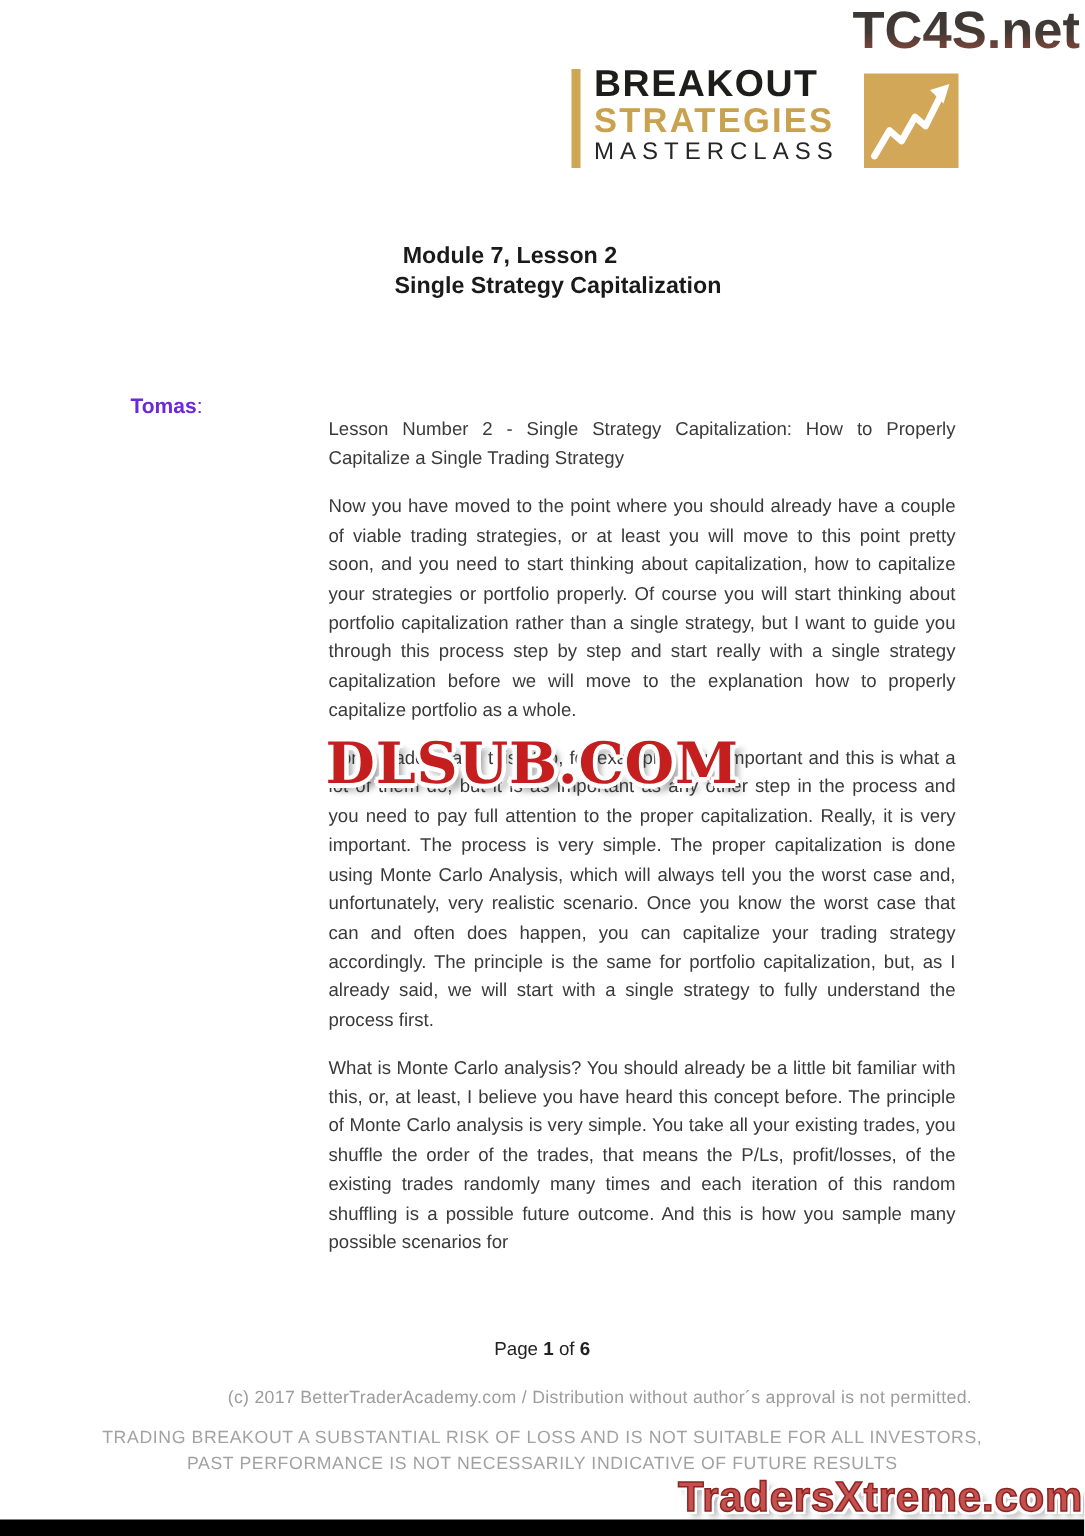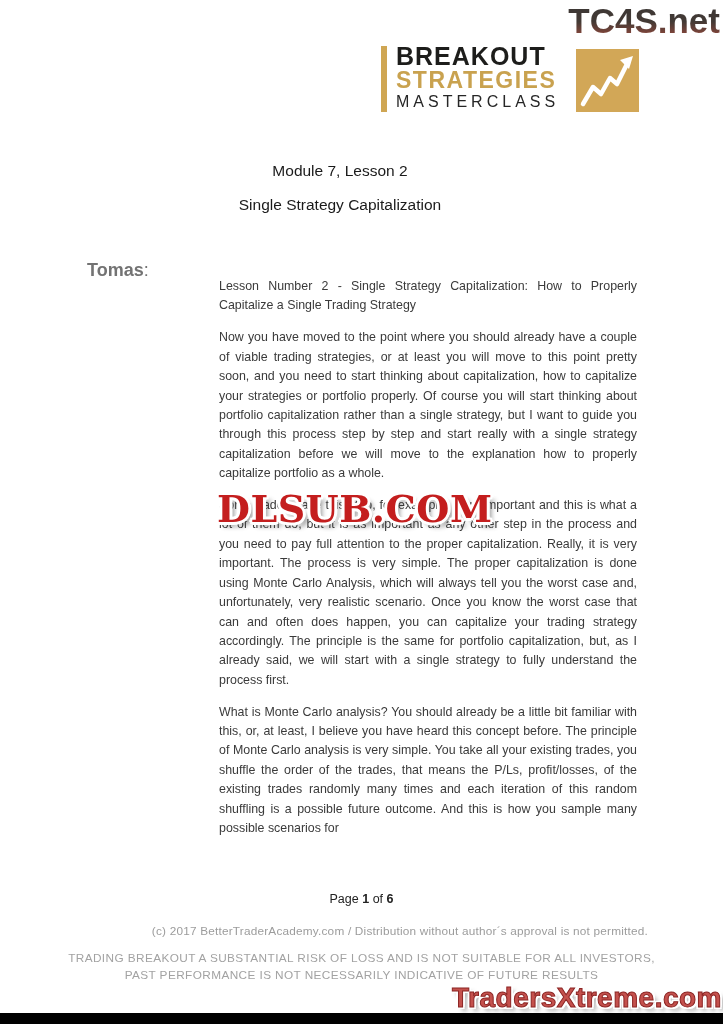--- a/index.html
+++ b/index.html
@@ -27,28 +27,28 @@
   .logo-text{width:176px;}
   .logo-l1{font-size:25px;font-weight:700;color:#1d1d1b;letter-spacing:1px;line-height:24px;}
   .logo-l2{font-size:23px;font-weight:700;color:#c9a24f;letter-spacing:1.5px;line-height:24px;}
   .logo-l3{font-size:16px;font-weight:400;color:#262626;letter-spacing:4px;line-height:20px;}
   .logo-icon{width:63px;height:63px;background:#d2a757;margin-left:4px;margin-top:4px;}
   .logo-icon svg{display:block;}
 
   
   .title1,.title2{
     position:absolute;left:0;width:680px;text-align:center;
-    font-weight:400;color:#1a1a1a;font-size:15.5px;
+    font-weight:700;color:#1a1a1a;font-size:15.5px;
   }
   .title1{top:162px;}
-  .title2{top:196px;}
+  .title2{top:182px;margin-left:32px;}
 
   
   .transcript{position:absolute;left:87px;top:261px;width:550px;display:flex;}
-  .speaker{width:132px;flex:0 0 132px;font-size:18px;color:#737373;line-height:19.4px;}
+  .speaker{width:132px;flex:0 0 132px;font-size:14px;color:#6d28d9;line-height:19.4px;}
   .speaker .b{font-weight:700;}
   .bodycol{flex:1;margin-top:16px;}
   .bodycol p{
     margin:0 0 12.5px 0;
     font-size:12.4px;line-height:19.4px;color:#3a3a3a;
     text-align:justify;
   }
 
   
   .dlsub{

